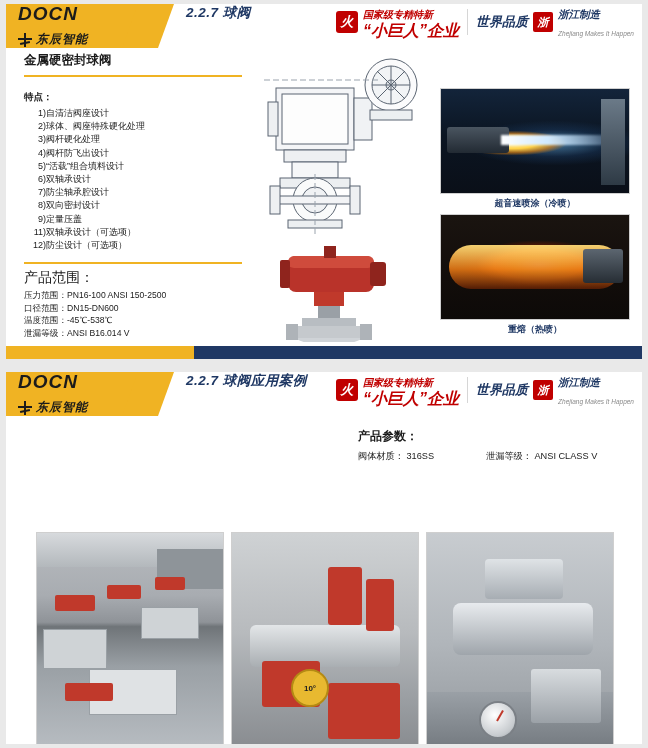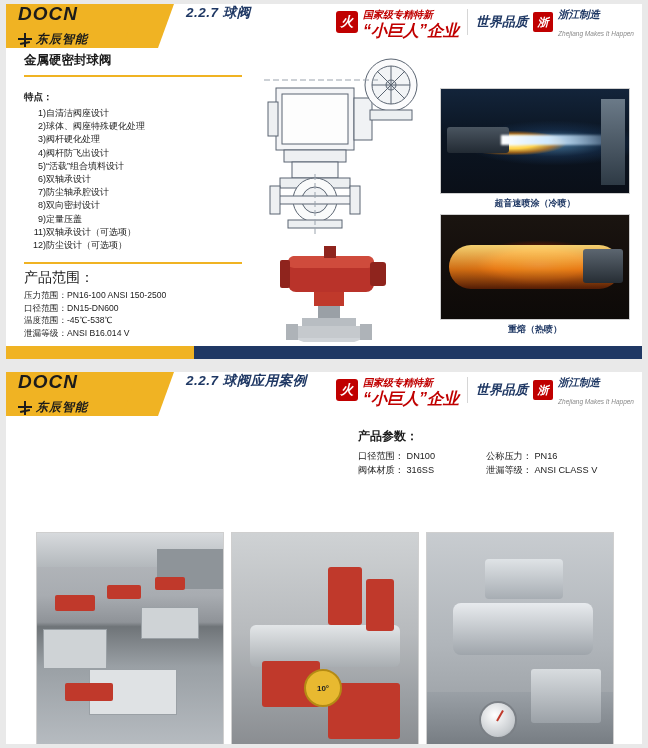--- a/index.html
+++ b/index.html
@@ -360,21 +360,21 @@
     background: linear-gradient(180deg,#e3e6e8,#a9aeb2);
     border-radius: 6px;
   }
   .p2b .redact { position: absolute; background: #c0392b; border-radius: 3px; }
   .p2b .ra { left: 96px; top: 34px; width: 34px; height: 58px; }
   .p2b .rb { left: 134px; top: 46px; width: 28px; height: 52px; }
   .p2b .rc { left: 30px; top: 128px; width: 58px; height: 46px; }
   .p2b .rd { left: 96px; top: 150px; width: 72px; height: 56px; }
   .p2b .tag {
     position: absolute;
-    left: 72px; top: 136px;
+    left: 59px; top: 136px;
     width: 34px; height: 34px;
     border-radius: 50%;
     background: #e8b930;
     border: 2px solid #b48a14;
     color: #222;
     font-size: 8px;
     font-weight: bold;
     display: flex; align-items: center; justify-content: center;
   }
 
@@ -591,24 +591,20 @@
           </span>
         </div>
       </div>
     </div>
 
     <div class="s2-body">
 
       <div class="s2-params">
         <div class="pt">产品参数：</div>
         <div class="prow">
-          <span>口径范围： DN100</span>
-          <span>公称压力： PN16</span>
-        </div>
-        <div class="prow">
           <span>阀体材质： 316SS</span>
           <span>泄漏等级： ANSI CLASS V</span>
         </div>
       </div>
 
       <div class="s2-photos">
         <div class="p2 p2a">
           <span class="sky"></span>
             <span class="shed"></span>
           <span class="crate c1"></span>

